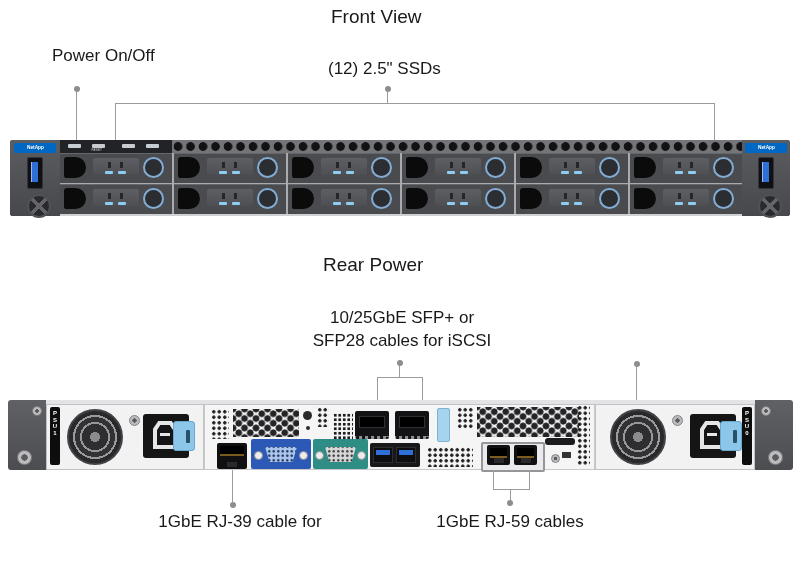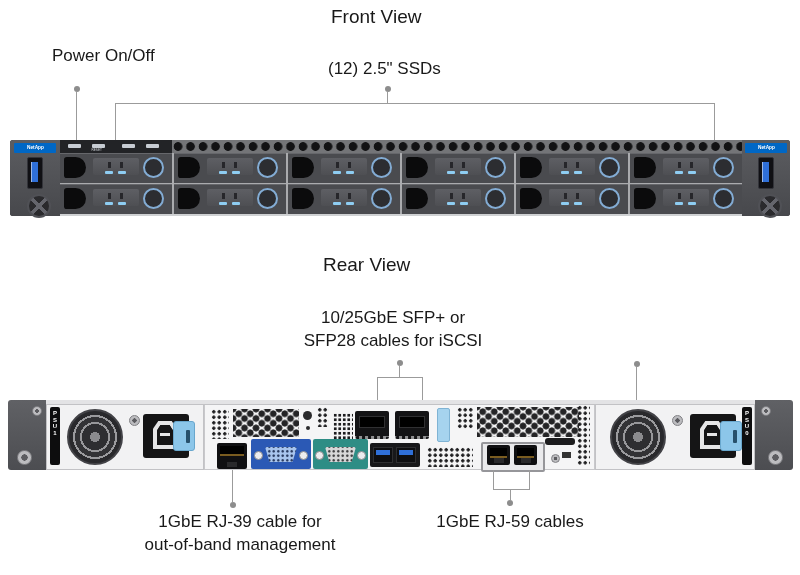--- a/index.html
+++ b/index.html
@@ -256,23 +256,23 @@
           <div class="ic i1"></div>
           <div class="ic i2"></div>
           <div class="led l1"></div>
           <div class="led l2"></div>
         </div>
         <div class="dbtn"></div>
       </div>
       </div>
   </div>
 
-  <div class="abs title" style="left:323px;top:254px;">Rear View</div>
-
-  <div class="abs lbl2" style="left:243px;top:306px;">
+  <div class="abs title" style="left:323px;top:254px;">Rear Power</div>
+
+  <div class="abs lbl2" style="left:252px;top:306px;">
     <div>10/25GbE SFP+ or</div>
     <div>SFP28 cables for iSCSI</div>
   </div>
   <div class="abs dot" style="left:397px;top:360px;"></div>
   <div class="abs lead-v" style="left:399px;top:366px;height:11px;"></div>
   <div class="abs brk-down" style="left:377px;top:377px;width:44px;height:23px;"></div>
 
   <div class="abs dot" style="left:634px;top:361px;"></div>
   <div class="abs lead-v" style="left:636px;top:367px;height:33px;"></div>
 
@@ -353,21 +353,20 @@
       <div class="screw" style="left:6px;top:6px;width:8px;height:8px;"></div>
       <div class="screw" style="left:13px;top:50px;width:13px;height:13px;"></div>
     </div>
     <div class="lid"></div>
   </div>
 
   <div class="abs lead-v" style="left:232px;top:470px;height:32px;"></div>
   <div class="abs dot" style="left:230px;top:502px;"></div>
   <div class="abs lbl2" style="left:90px;top:510px;">
     <div>1GbE RJ-39 cable for</div>
-    <div>out-of-band management</div>
   </div>
 
   <div class="abs brk-up" style="left:493px;top:470px;width:35px;height:19px;"></div>
   <div class="abs lead-v" style="left:510px;top:489px;height:11px;"></div>
   <div class="abs dot" style="left:507px;top:500px;"></div>
   <div class="abs lbl2" style="left:360px;top:510px;">
     <div>1GbE RJ-59 cables</div>
   </div>
 
 </div>

